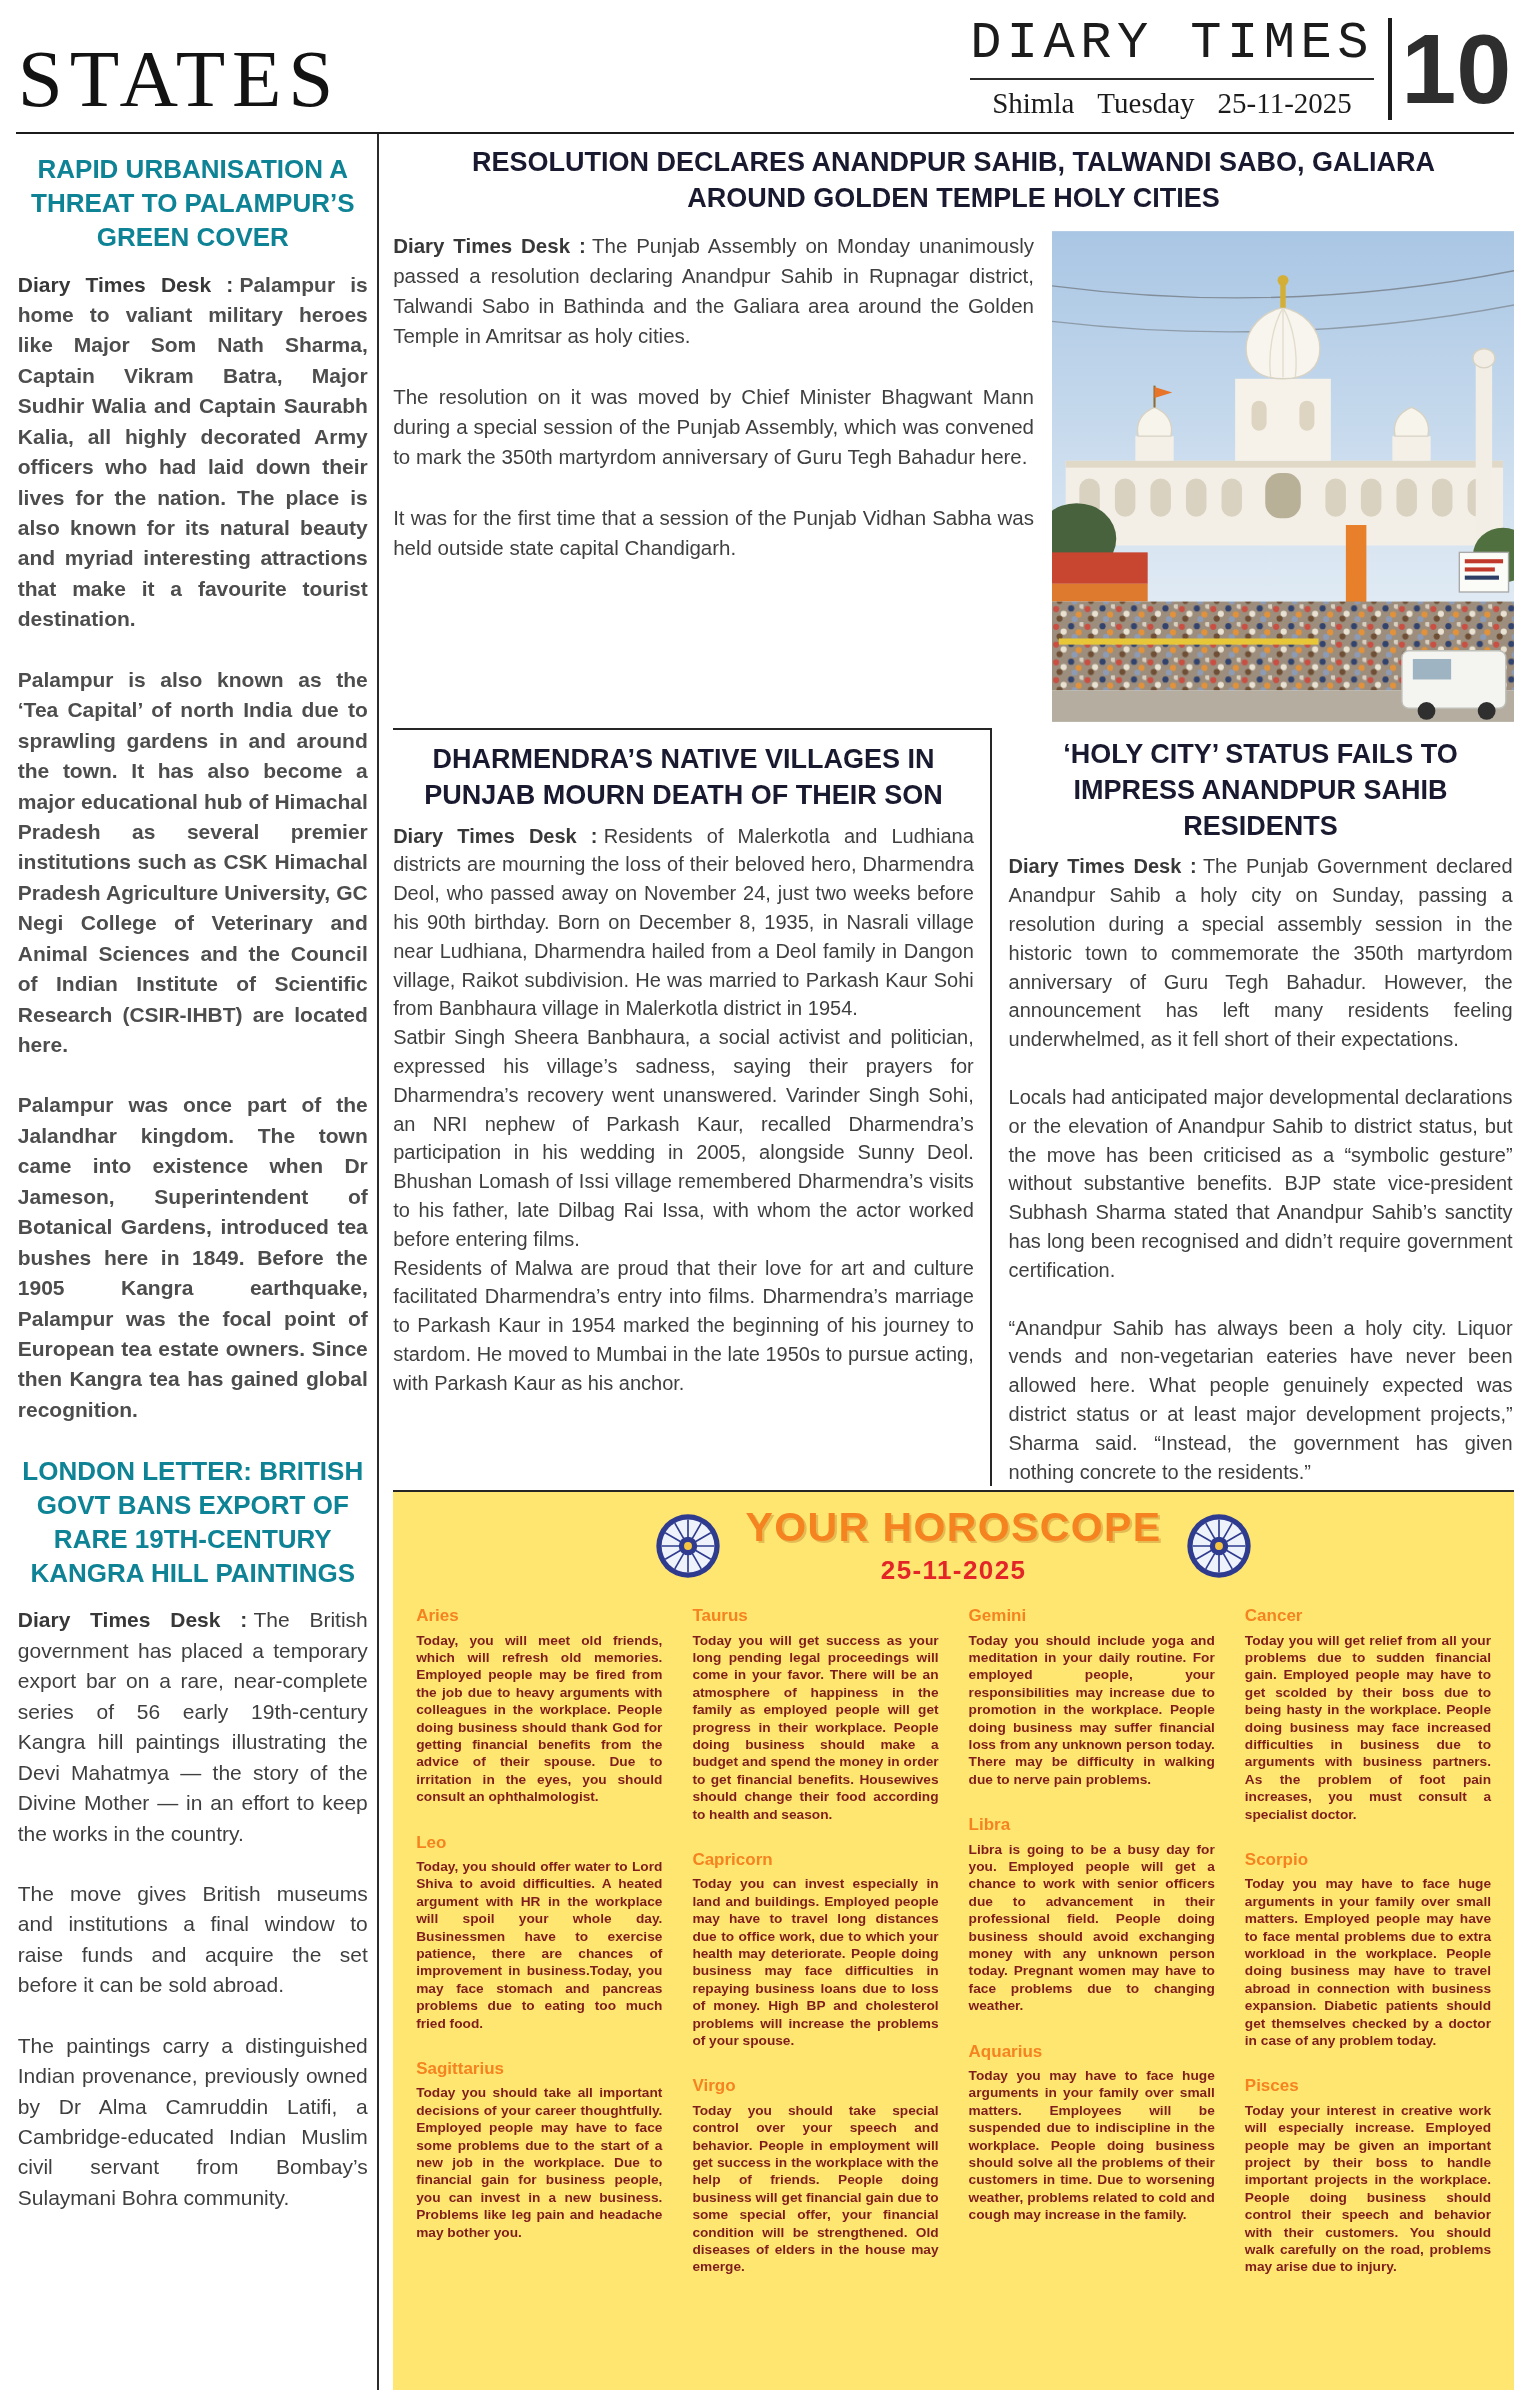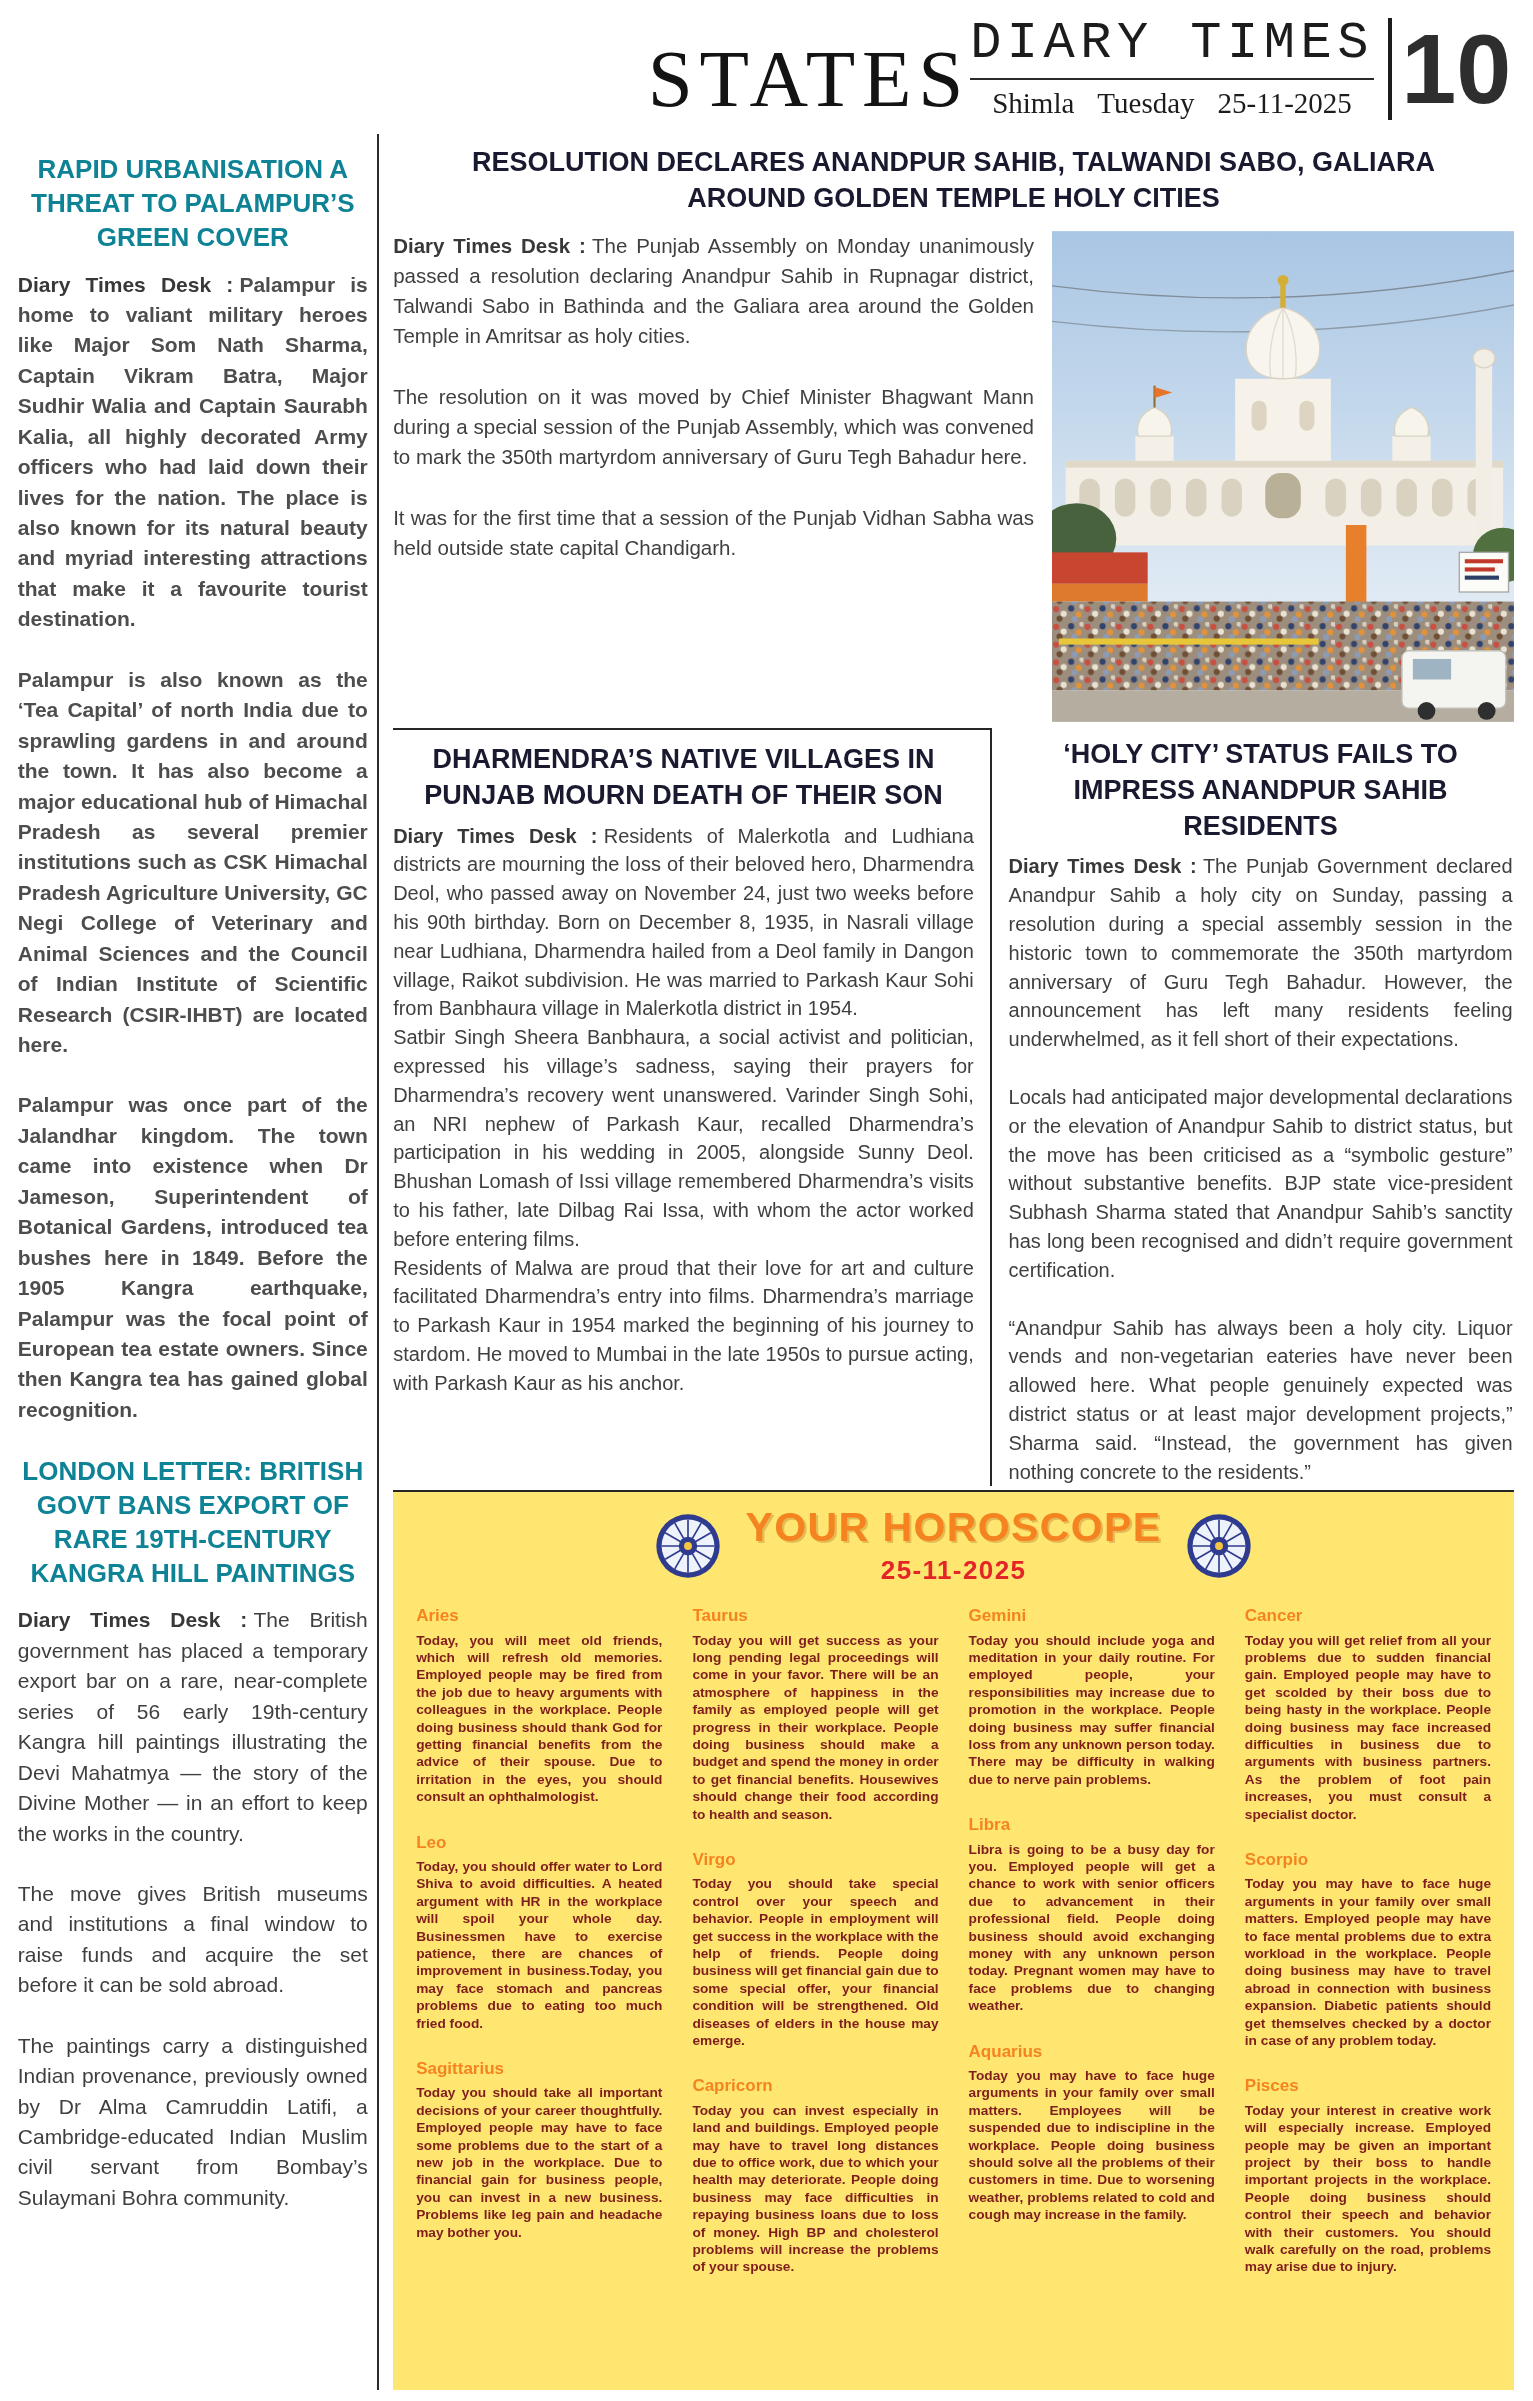--- a/index.html
+++ b/index.html
@@ -1,17 +1,17 @@
 <!DOCTYPE html>
 <html style="font-size:11px"><head>
 <meta charset="utf-8">
 <style>
   html,body{margin:0;padding:0;}
   body{width:1533px;height:2401px;background:#ffffff;font-family:"Liberation Sans",sans-serif;color:#3f3f3f;}
-  .page{width:1533px;height:2401px;box-sizing:border-box;padding:13.7px 19px 11px 16.4px;display:flex;flex-direction:column;overflow:hidden;align-items:flex-end;}
+  .page{width:1533px;height:2401px;box-sizing:border-box;padding:13.7px 19px 11px 16.4px;display:flex;flex-direction:column;overflow:hidden;}
 
   
   .header-row{display:flex;align-items:flex-end;justify-content:space-between;padding:4.1px 2.7px 12.3px 1.4px;}
   .states-title{font-family:"Liberation Serif",serif;font-weight:400;font-size:81px;letter-spacing:6.8px;color:#131313;line-height:1;margin:0;}
   .masthead-block{display:flex;align-items:flex-end;gap:13.7px;}
   .masthead-center{text-align:center;}
   .masthead-title{font-family:Liberation Mono, monospace;font-size:52px;letter-spacing:5.5px;color:#1c1c1c;line-height:1;white-space:nowrap;}
   .masthead-dateline{border-top:2.1px solid #2b2b2b;margin-top:8.2px;padding-top:6.8px;font-family:"Liberation Serif",serif;font-size:29px;color:#1c1c1c;display:flex;justify-content:center;gap:23px;white-space:nowrap;}
   .page-no-wrap{border-left:4.1px solid #1c1c1c;padding-left:9.6px;align-self:stretch;display:flex;align-items:center;}
   .page-no{font-size:99px;font-weight:700;color:#2e2e2e;line-height:.85;}
@@ -274,26 +274,26 @@
               <div class="h-sign">Sagittarius</div>
               <div class="h-text">Today you should take all important decisions of your career thoughtfully. Employed people may have to face some problems due to the start of a new job in the workplace. Due to financial gain for business people, you can invest in a new business. Problems like leg pain and headache may bother you.</div>
             </div>
           </div>
           <div class="h-colm">
             <div class="h-entry">
               <div class="h-sign">Taurus</div>
               <div class="h-text">Today you will get success as your long pending legal proceedings will come in your favor. There will be an atmosphere of happiness in the family as employed people will get progress in their workplace. People doing business should make a budget and spend the money in order to get financial benefits. Housewives should change their food according to health and season.</div>
             </div>
             <div class="h-entry">
+              <div class="h-sign">Capricorn</div>
+              <div class="h-text">Today you can invest especially in land and buildings. Employed people may have to travel long distances due to office work, due to which your health may deteriorate. People doing business may face difficulties in repaying business loans due to loss of money. High BP and cholesterol problems will increase the problems of your spouse.</div>
+            </div>
+            <div class="h-entry">
               <div class="h-sign">Virgo</div>
               <div class="h-text">Today you should take special control over your speech and behavior. People in employment will get success in the workplace with the help of friends. People doing business will get financial gain due to some special offer, your financial condition will be strengthened. Old diseases of elders in the house may emerge.</div>
-            </div>
-            <div class="h-entry">
-              <div class="h-sign">Capricorn</div>
-              <div class="h-text">Today you can invest especially in land and buildings. Employed people may have to travel long distances due to office work, due to which your health may deteriorate. People doing business may face difficulties in repaying business loans due to loss of money. High BP and cholesterol problems will increase the problems of your spouse.</div>
             </div>
           </div>
           <div class="h-colm">
             <div class="h-entry">
               <div class="h-sign">Gemini</div>
               <div class="h-text">Today you should include yoga and meditation in your daily routine. For employed people, your responsibilities may increase due to promotion in the workplace. People doing business may suffer financial loss from any unknown person today. There may be difficulty in walking due to nerve pain problems.</div>
             </div>
             <div class="h-entry">
               <div class="h-sign">Libra</div>
               <div class="h-text">Libra is going to be a busy day for you. Employed people will get a chance to work with senior officers due to advancement in their professional field. People doing business should avoid exchanging money with any unknown person today. Pregnant women may have to face problems due to changing weather.</div>

